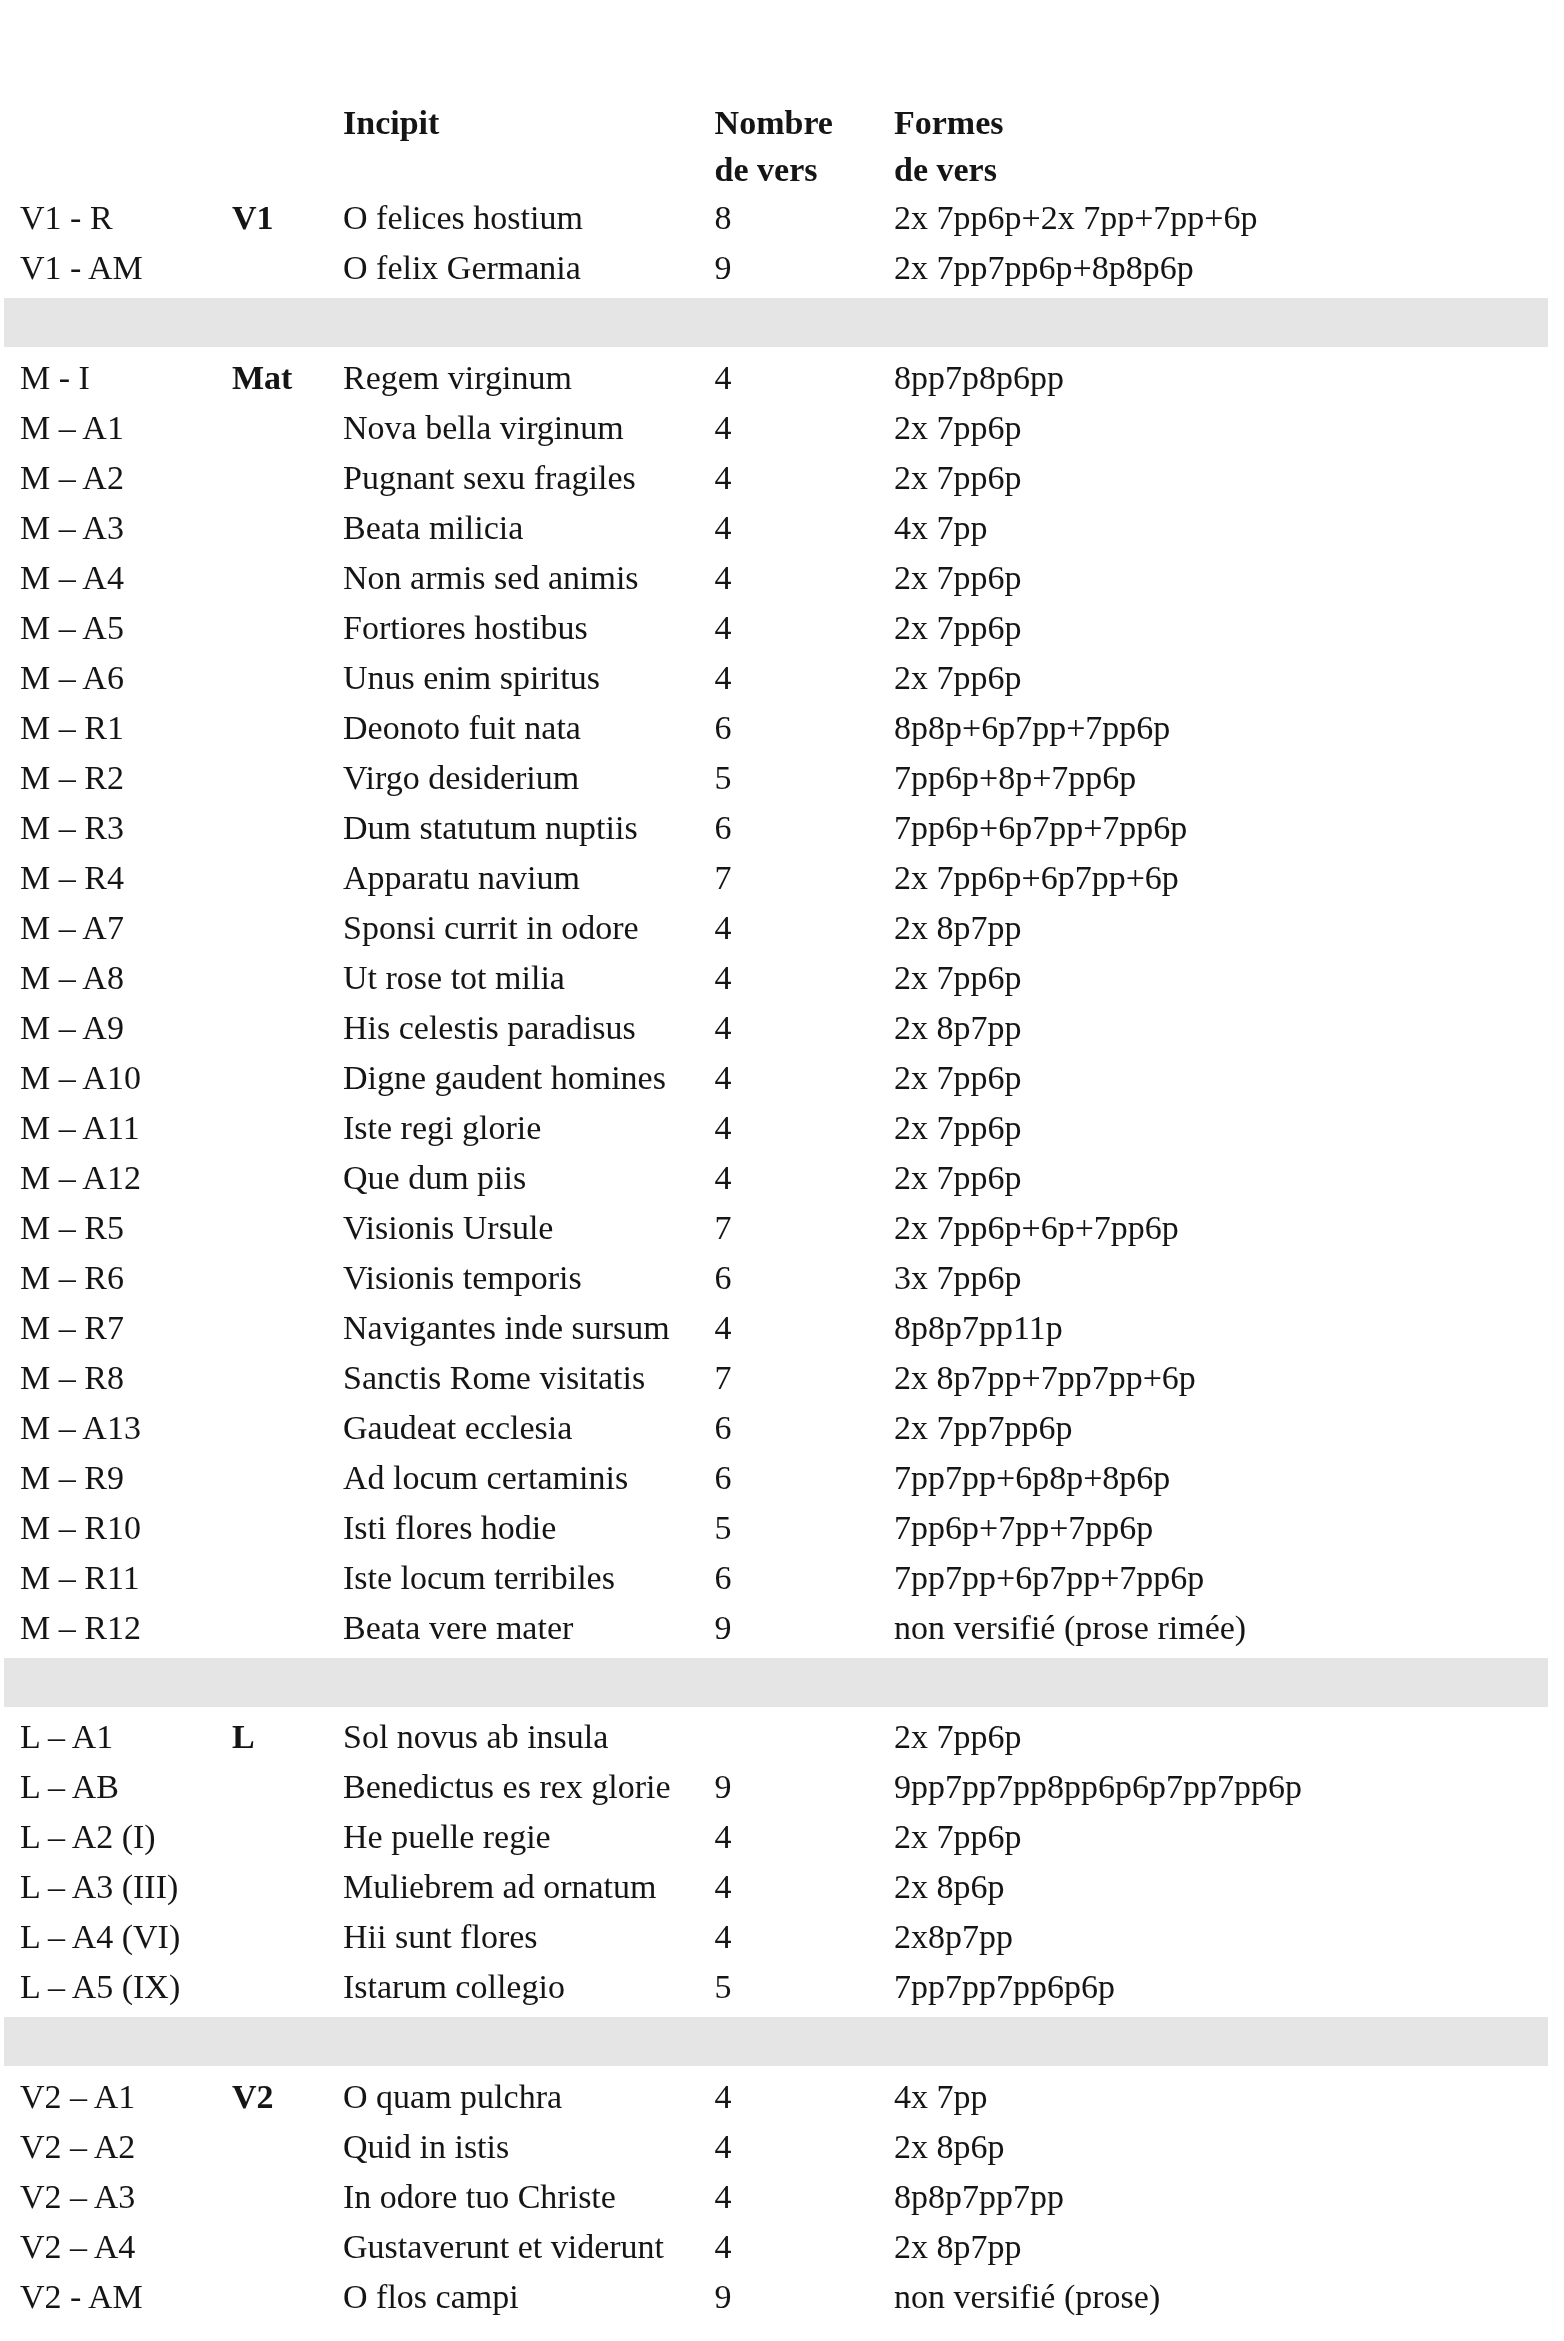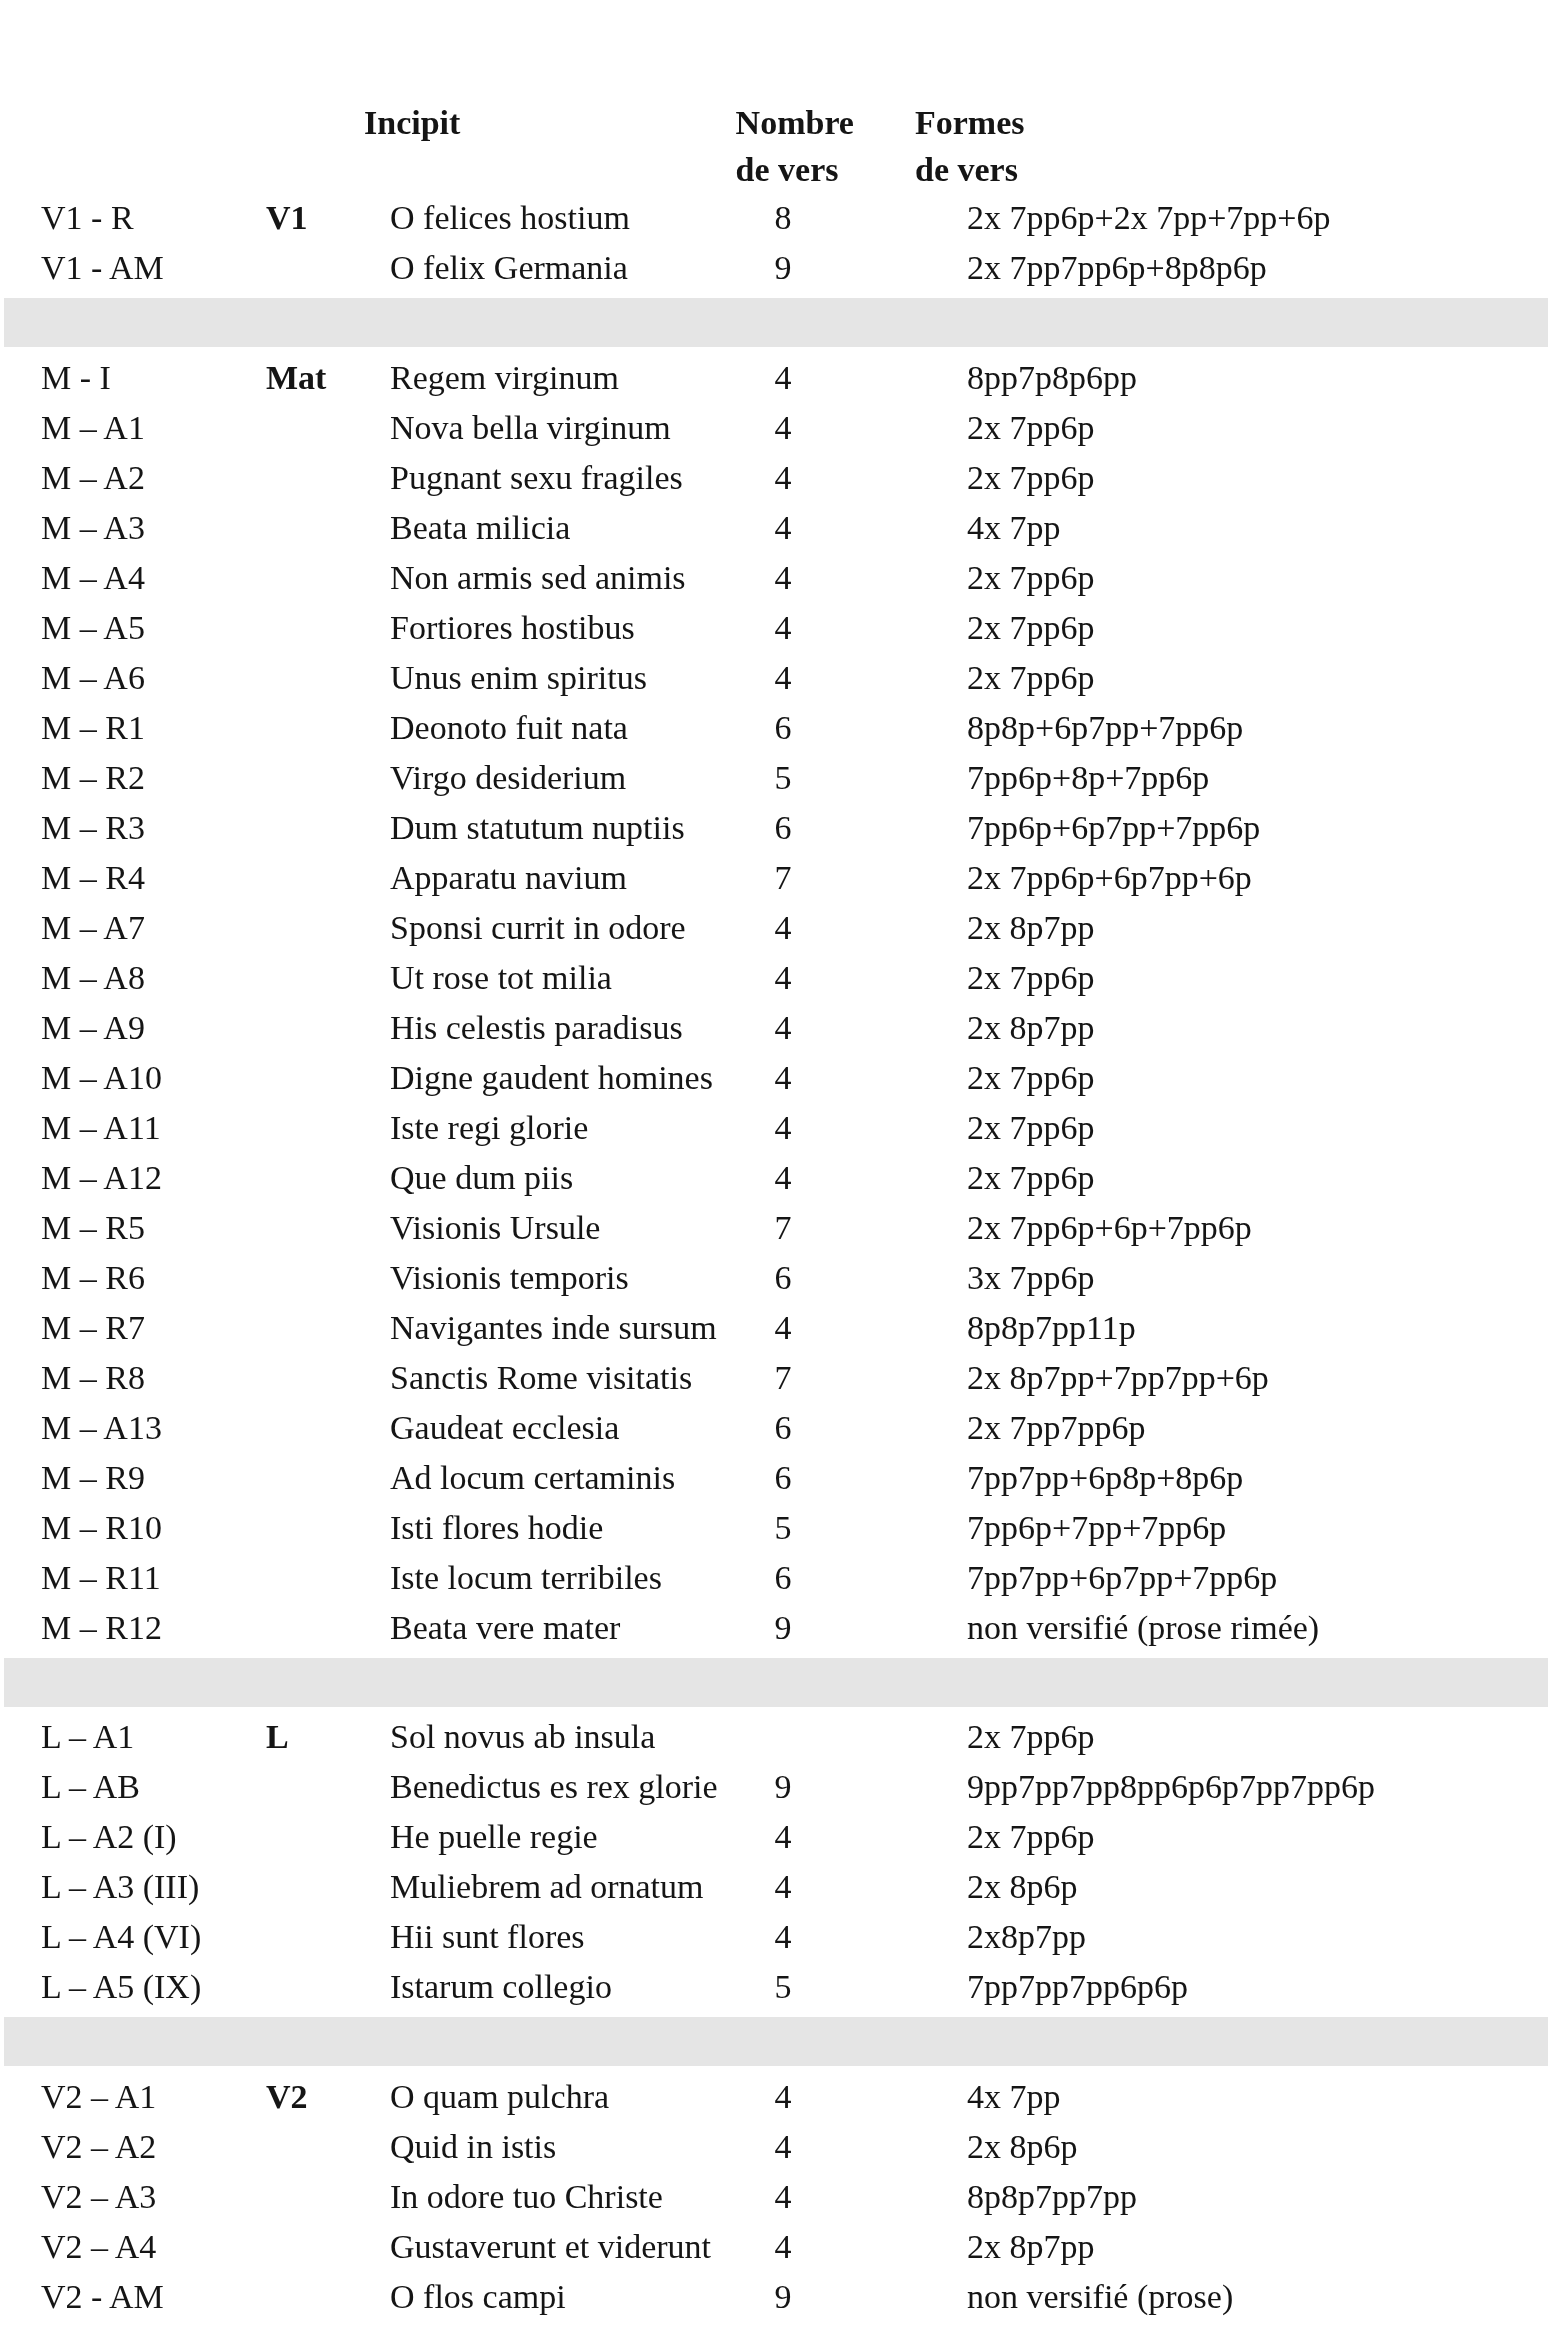--- a/index.html
+++ b/index.html
@@ -9,36 +9,35 @@
     background: #ffffff;
     overflow: hidden;
     font-family: "Liberation Serif", "DejaVu Serif", serif;
     color: #151515;
   }
   .doc { padding-top: 99px; }
 
   .grid-row {
     display: grid;
     grid-template-columns: 212px 111px 361px 190px 1fr;
-    padding-left: 41px;
+    padding-left: 20px;
     box-sizing: border-box;
   }
 
   .header-row {
     font-weight: bold;
     font-size: 34px;
     line-height: 47px;
   }
 
   .row {
     height: 50px;
     align-items: center;
     font-size: 34px;
     white-space: nowrap;
-    gap: 13px;
   }
   .cell { overflow: visible; }
   .cell-nombre { padding-left: 10.6px; }
   .bold { font-weight: bold; }
 
   .band {
     height: 49px;
     margin: 5.3px 16px 5.3px 4.4px;
     background: var(--band-color, #e5e5e5);
   }

